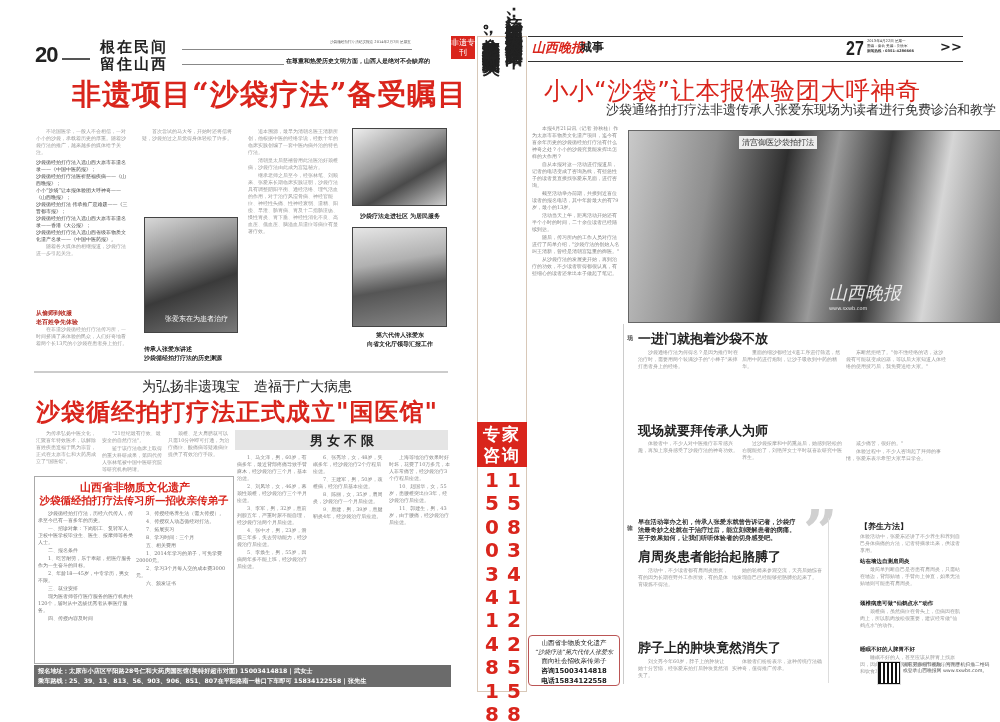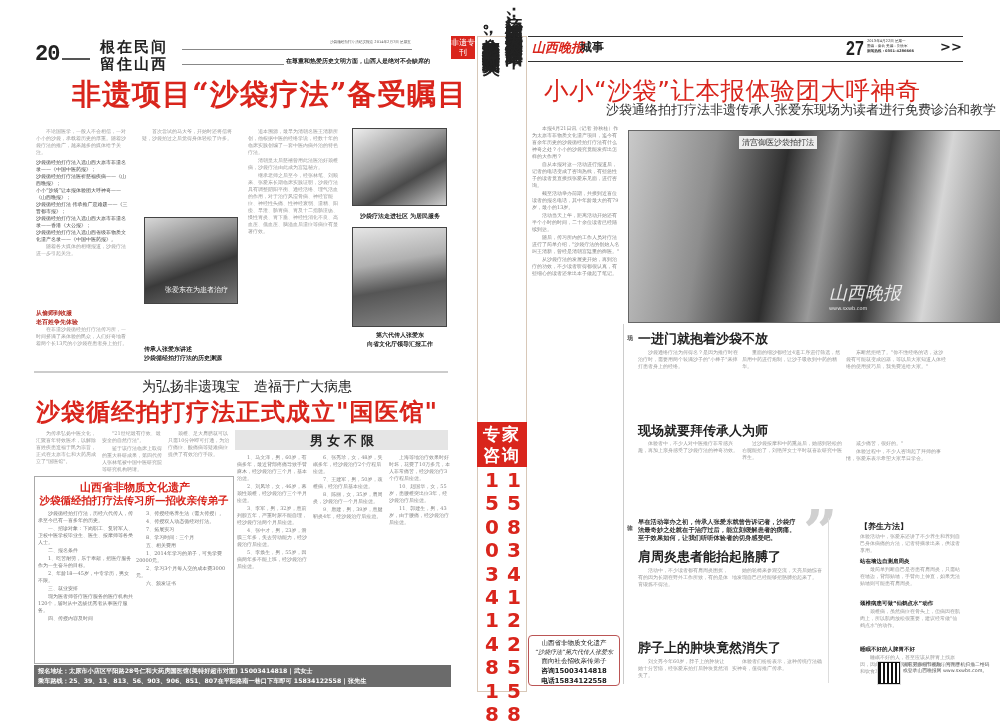--- a/index.html
+++ b/index.html
@@ -12,21 +12,21 @@
 .caption{font-size:7px;color:#222;text-align:center;font-weight:bold}
 .subhead{font-size:6px;font-weight:bold;color:#222}
 .red{color:#d9251c}
 .rule{background:#555}
 </style>
 </head>
 <body>
 
 <div class="page" style="left:30px;width:422px;">
 
-  <div class="abs" style="left:5px;top:8px;font-size:22px;font-weight:bold;font-family:Liberation Mono, monospace;letter-spacing:-1px;">20</div>
+  <div class="abs" style="left:5px;top:8px;font-size:22px;font-weight:bold;font-family:Liberation Sans, sans-serif;letter-spacing:-1px;">20</div>
   <div class="abs rule" style="left:32px;top:24px;width:28px;height:2px;"></div>
   <div class="abs" style="left:70px;top:4px;font-size:15px;font-weight:bold;letter-spacing:2px;">根在民间</div>
   <div class="abs" style="left:70px;top:21px;font-size:15px;font-weight:bold;letter-spacing:2px;">留住山西</div>
   <div class="abs rule" style="left:152px;top:15px;width:230px;height:1px;background:#888"></div>
   <div class="abs" style="left:300px;top:5px;font-size:4px;color:#555;transform:scale(.9);transform-origin:left">沙袋循经拍打疗法纪实报道 2014年2月7日 星期五</div>
   <div class="abs rule" style="left:152px;top:30px;width:102px;height:1px;background:#888"></div>
   <div class="abs" style="left:256px;top:23px;font-size:6px;font-weight:bold;white-space:nowrap;">在尊重和热爱历史文明方面，山西人是绝对不会缺席的</div>
   <div class="abs" style="left:421px;top:-4px;width:0;height:0"></div>
 
   <div class="abs red" style="left:42px;top:41px;font-size:29px;font-weight:bold;font-family:'DejaVu Serif',serif;letter-spacing:1px;white-space:nowrap;">非遗项目“沙袋疗法”备受瞩目</div>
@@ -47,21 +47,21 @@
     <div>从偷师到收服</div>
     <div>老百姓争先体验</div>
   </div>
   <div class="abs txt" style="left:6px;top:292px;width:92px;height:44px;">
     <p>在非遗沙袋循经拍打疗法传习所，一时间挤满了来体验的民众，人们好奇地看着两个长13尺的小沙袋在患者身上拍打。</p>
   </div>
 
   <div class="abs txt" style="left:112px;top:94px;width:92px;height:45px;">
     <p>首次尝试的马大爷，开始时还将信将疑，沙袋拍过之后觉得身体轻松了许多。</p>
   </div>
-  <div class="abs photo" style="left:114px;top:183px;width:94px;height:87px;background:linear-gradient(160deg,#d8d8d8 0%,#8a8a8a 35%,#3a3a3a 60%,#7a7a7a 100%)">
+  <div class="abs photo" style="left:114px;top:183px;width:94px;height:116px;background:linear-gradient(160deg,#d8d8d8 0%,#8a8a8a 35%,#3a3a3a 60%,#7a7a7a 100%)">
     <div class="abs" style="left:20px;bottom:8px;font-size:7px;color:#fff;">张爱东在为患者治疗</div>
   </div>
   <div class="abs subhead" style="left:114px;top:311px;width:96px;">
     <div>传承人张爱东讲述</div>
     <div>沙袋循经拍打疗法的历史渊源</div>
   </div>
 
   <div class="abs txt" style="left:218px;top:94px;width:92px;height:240px;">
     <p>追本溯源，最早为清朝名医王清新所创，他根据中医的经络学说，经数十年的临床实践创编了一套中医内病外治的特色疗法。</p>
     <p>清朝皇太后慈禧曾用此法医治好颈椎病，沙袋疗法由此成为宫廷秘方。</p>

